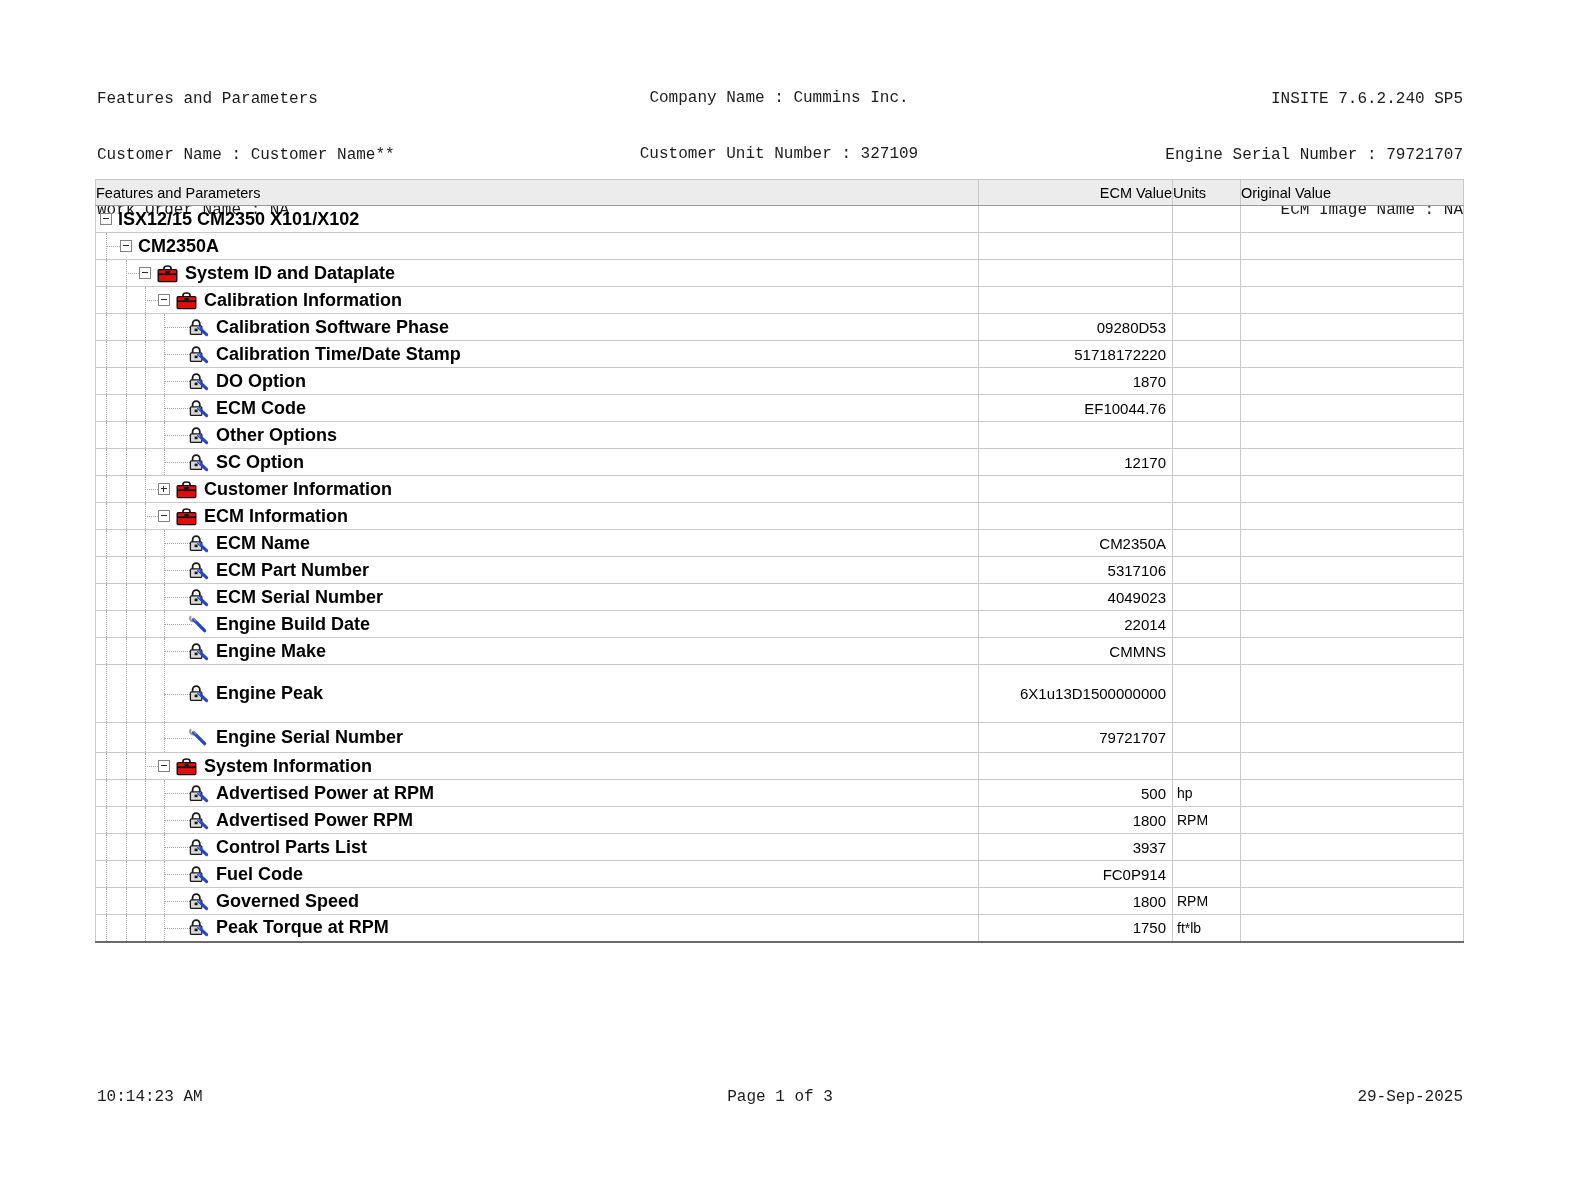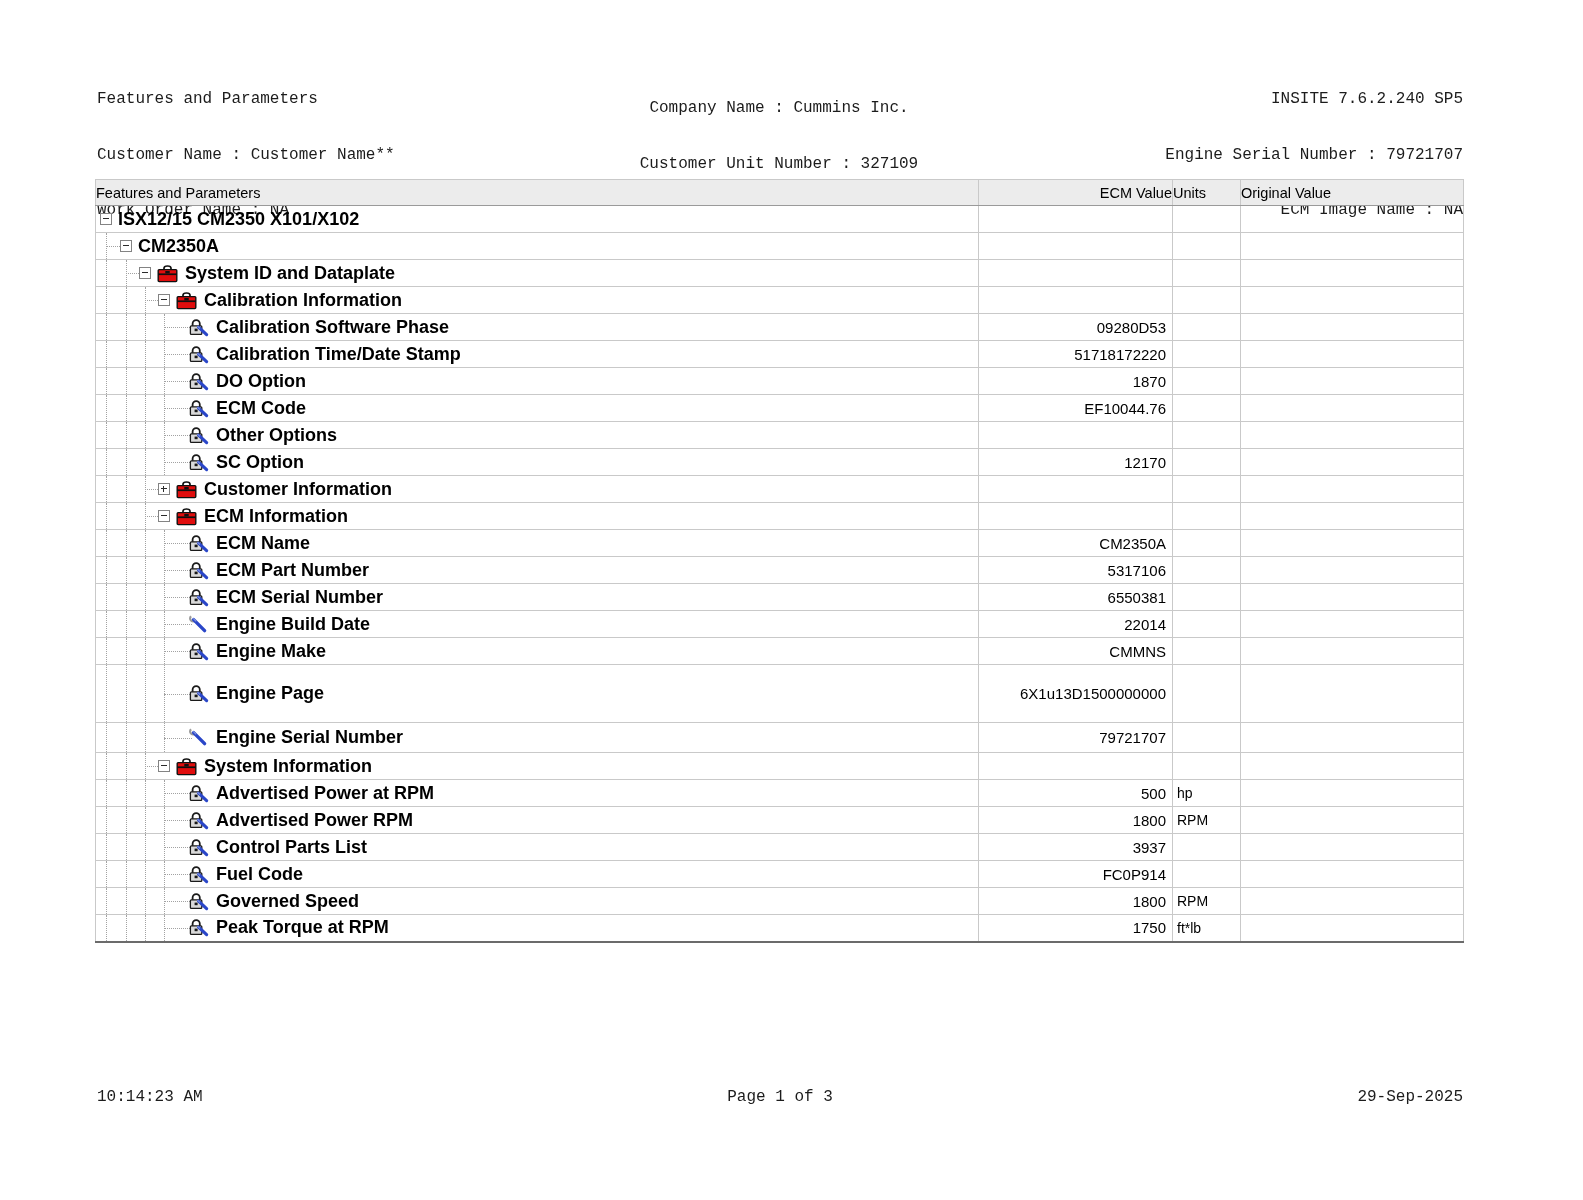--- a/index.html
+++ b/index.html
@@ -1,21 +1,21 @@
 <!DOCTYPE html>
 <html><head>
 <meta charset="utf-8">
 <style>
   html,body{margin:0;padding:0;background:#ffffff;}
   body{width:1583px;height:1200px;position:relative;font-family:"Liberation Sans",sans-serif;color:#000;}
 
   
   .mono{font-family:"Liberation Mono","DejaVu Sans Mono",monospace;font-size:16px;line-height:18.5px;color:#1c1c1c;white-space:pre;}
   .hdr-left{position:absolute;top:53px;left:97px;text-align:left;}
-  .hdr-center{position:absolute;top:62px;left:95px;width:1368px;text-align:center;}
+  .hdr-center{position:absolute;top:52px;left:95px;width:1368px;text-align:center;}
   .hdr-right{position:absolute;top:53px;right:120px;text-align:right;margin-left:41px;}
   .ftr{position:absolute;top:1088px;left:97px;right:120px;}
   .ftr .f-time{position:absolute;left:0;top:0;}
   .ftr .f-page{position:absolute;left:0;right:0;text-align:center;top:0;}
   .ftr .f-date{position:absolute;right:0;top:0;}
 
   
   table.report{position:absolute;left:95px;top:179px;width:1368px;border-collapse:collapse;table-layout:fixed;
     border:1px solid #858585;border-bottom:2px solid #6b6b6b;}
   table.report td,table.report th{border:1px solid #c9c9c9;padding:0;vertical-align:middle;overflow:hidden;}
@@ -403,21 +403,21 @@
     <path d="M4.6 8.2 V5.8 a3.6 3.6 0 0 1 7.2 0 V8.2" fill="none" stroke="#1a1a1a" stroke-width="1.8"></path>
     <rect x="2.4" y="7.8" width="11.4" height="8.6" rx="1" fill="#d9d9d9" stroke="#1a1a1a" stroke-width="1.3"></rect>
     <rect x="6.6" y="10.6" width="3" height="2.6" fill="#1a1a1a"></rect>
     <path d="M10.6 9.2 L18.6 16.6" stroke="#2a46c8" stroke-width="3.2" stroke-linecap="round"></path>
     <path d="M9.4 8.1 l2.6 2.4" stroke="#7e93e0" stroke-width="1.2"></path>
   </svg>
 </span>
             <span class="lbl">ECM Serial Number</span>
           </div>
         </td>
-        <td class="c-val">6550381</td>
+        <td class="c-val">4049023</td>
         <td class="c-units"></td>
         <td class="c-orig"></td>
       </tr>
       <tr class="row normal">
         <td class="c-name">
           <i class="guide" style="left: 10px;"></i>
           <i class="guide" style="left: 30px;"></i>
           <i class="guide" style="left: 49px;"></i>
           <i class="guide" style="left: 68px;"></i>
           <i class="conn" style="left: 68px; width: 28px;"></i>
@@ -470,21 +470,21 @@
           <div class="node" style="padding-left: 92px;">
             <span class="ni">
   <svg width="21" height="19" viewBox="0 0 21 19">
     <path d="M4.6 8.2 V5.8 a3.6 3.6 0 0 1 7.2 0 V8.2" fill="none" stroke="#1a1a1a" stroke-width="1.8"></path>
     <rect x="2.4" y="7.8" width="11.4" height="8.6" rx="1" fill="#d9d9d9" stroke="#1a1a1a" stroke-width="1.3"></rect>
     <rect x="6.6" y="10.6" width="3" height="2.6" fill="#1a1a1a"></rect>
     <path d="M10.6 9.2 L18.6 16.6" stroke="#2a46c8" stroke-width="3.2" stroke-linecap="round"></path>
     <path d="M9.4 8.1 l2.6 2.4" stroke="#7e93e0" stroke-width="1.2"></path>
   </svg>
 </span>
-            <span class="lbl">Engine Page</span>
+            <span class="lbl">Engine Peak</span>
           </div>
         </td>
         <td class="c-val">6X1u13D1500000000</td>
         <td class="c-units"></td>
         <td class="c-orig"></td>
       </tr>
       <tr class="row medium">
         <td class="c-name">
           <i class="guide" style="left: 10px;"></i>
           <i class="guide" style="left: 30px;"></i>

